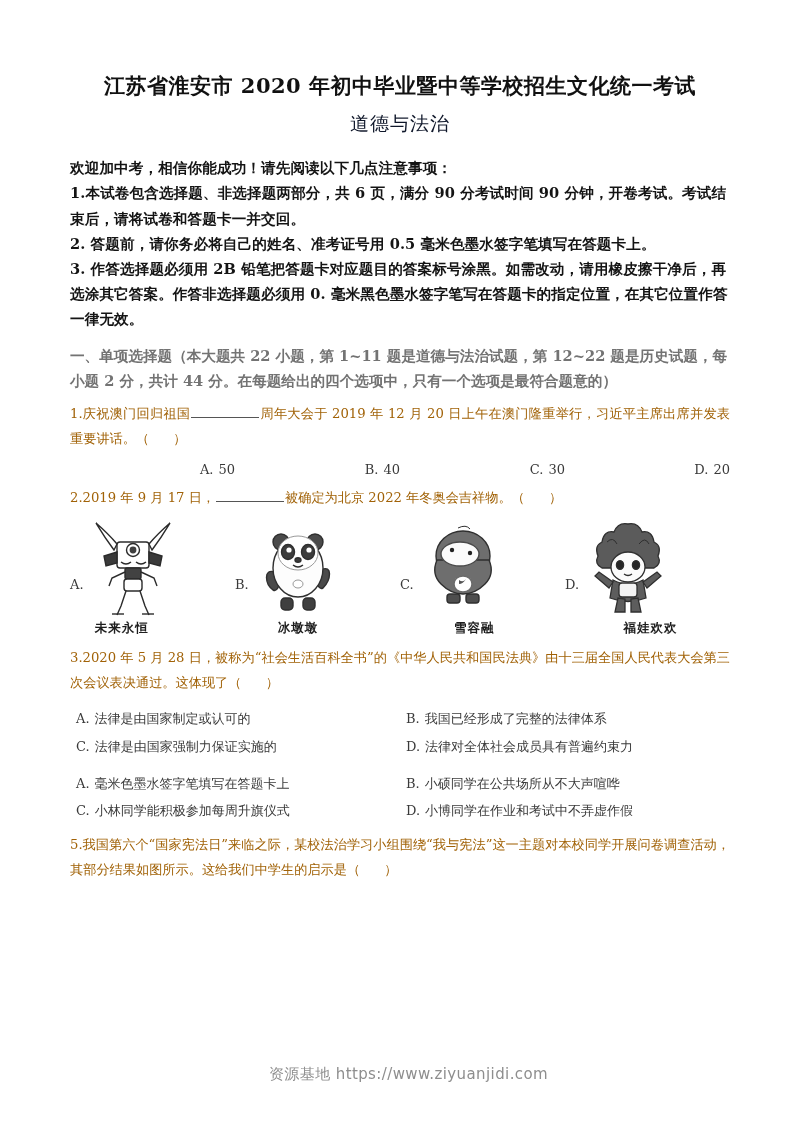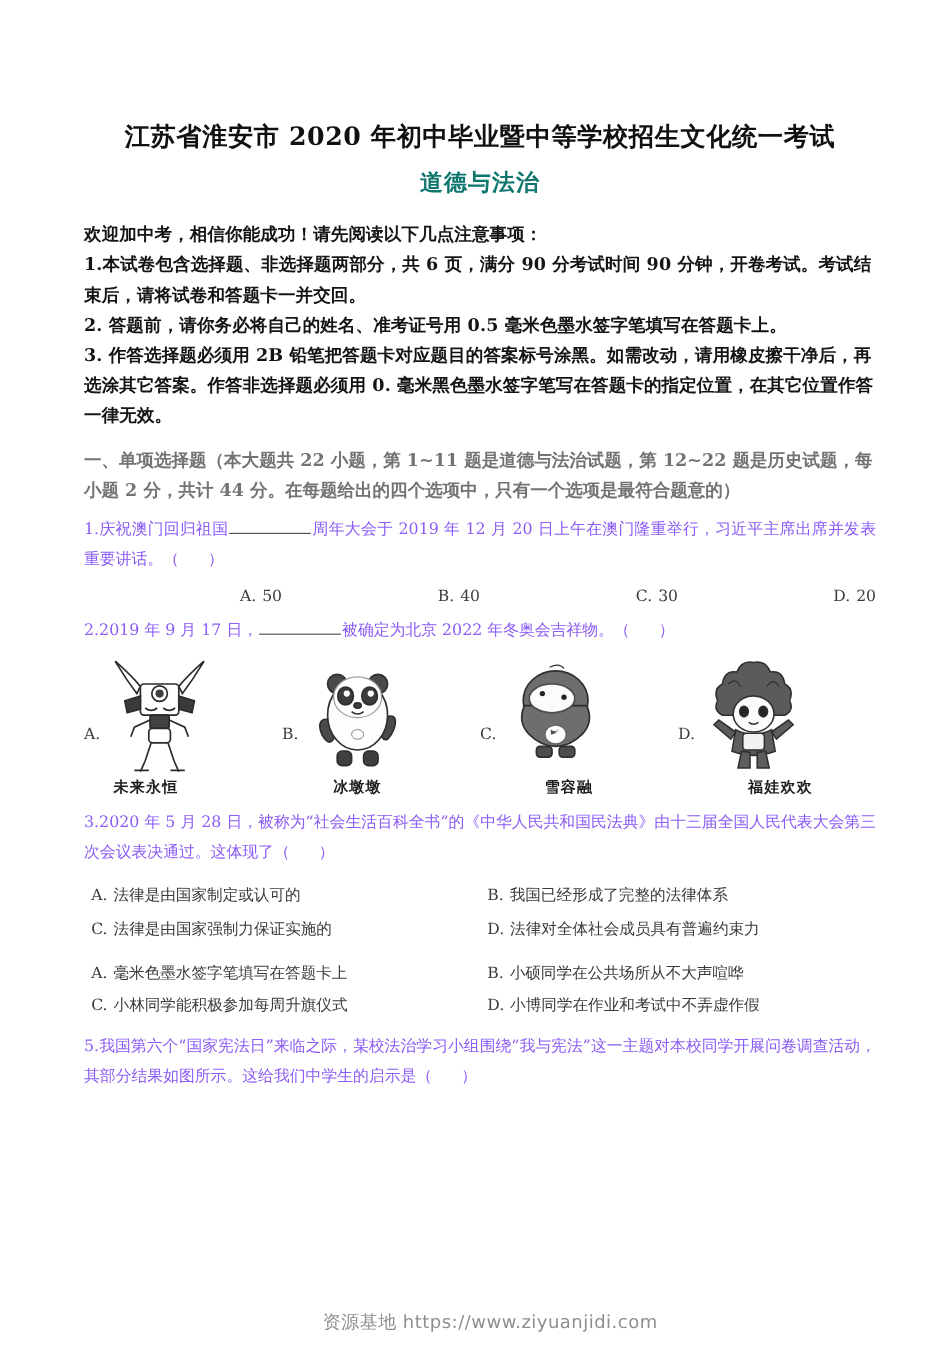--- a/index.html
+++ b/index.html
@@ -15,21 +15,20 @@
     font-family: "DejaVu Serif", "Liberation Serif", serif;
     color: #161616;
     overflow: hidden;
   }
   .page {
     position: relative;
     width: 793px;
     height: 898px;
     box-sizing: border-box;
     padding: 0;
-    margin-top: 28px;
   }
   .content {
     position: absolute;
     left: 70px;
     top: 0;
     width: 660px;
   }
 
   
   .title-main {
@@ -37,24 +36,24 @@
     font-size: 21px;
     font-weight: bold;
     letter-spacing: 0.5px;
     margin-top: 72px;
     line-height: 1.35;
     color: #111;
   }
   .title-sub {
     text-align: center;
     font-size: 19px;
-    font-weight: bold;
+    font-weight: normal;
     margin-top: 11px;
     letter-spacing: 1px;
-    color: #0f766e;
+    color: #0f172a;
   }
 
   
   .instructions {
     margin-top: 18px;
   }
   .instr-line {
     font-size: 14.6px;
     font-weight: bold;
     line-height: 1.72;
@@ -74,21 +73,21 @@
     color: #737373;
   }
 
   
   .question {
     margin-top: 9px;
   }
   .q-stem {
     font-size: 13.2px;
     line-height: 1.85;
-    color: #8b5cf6;
+    color: #a16207;
     text-align: justify;
   }
   .blank-line {
     display: inline-block;
     width: 68px;
     border-bottom: 1px solid #555;
     height: 0.85em;
     vertical-align: baseline;
     margin: 0 1px;
   }

